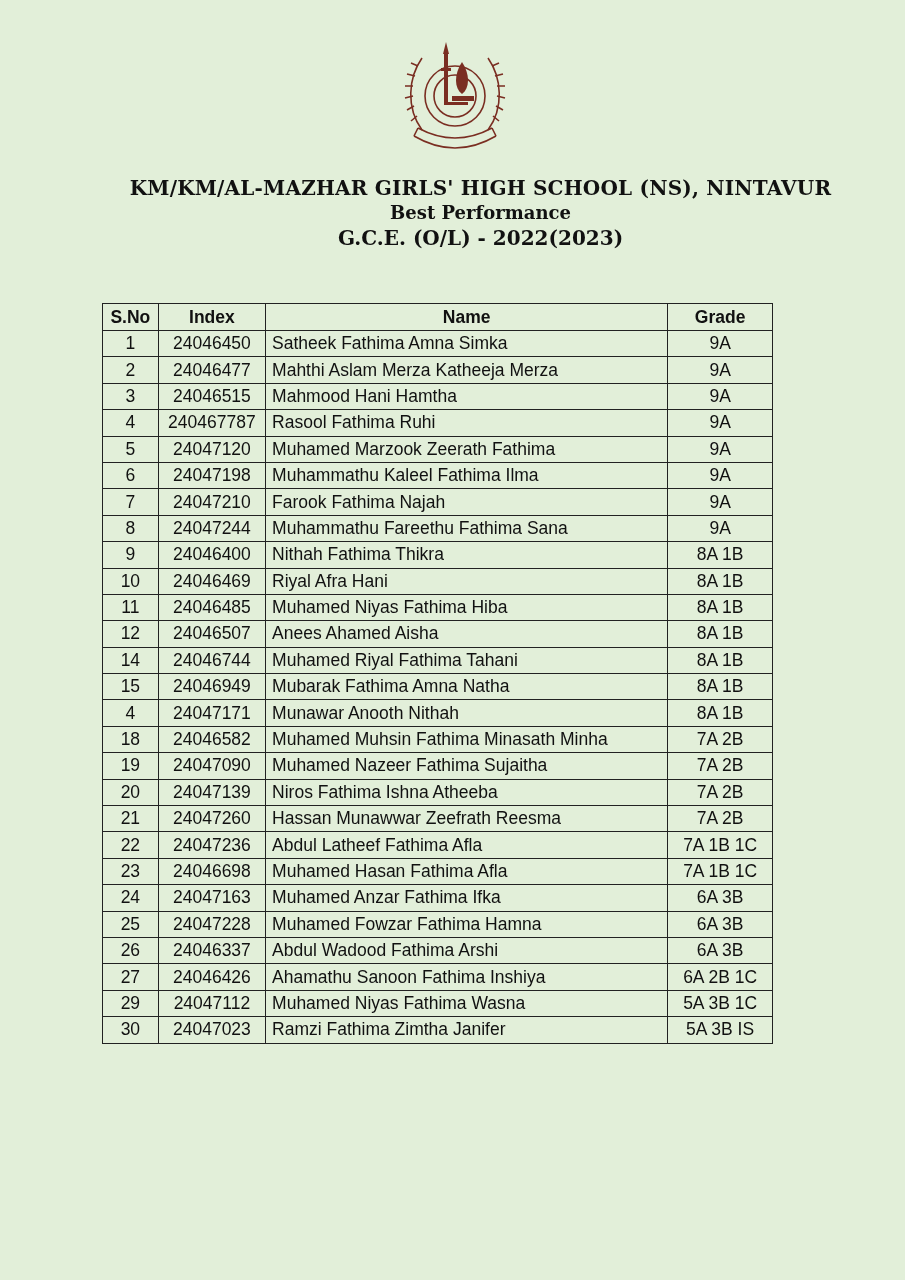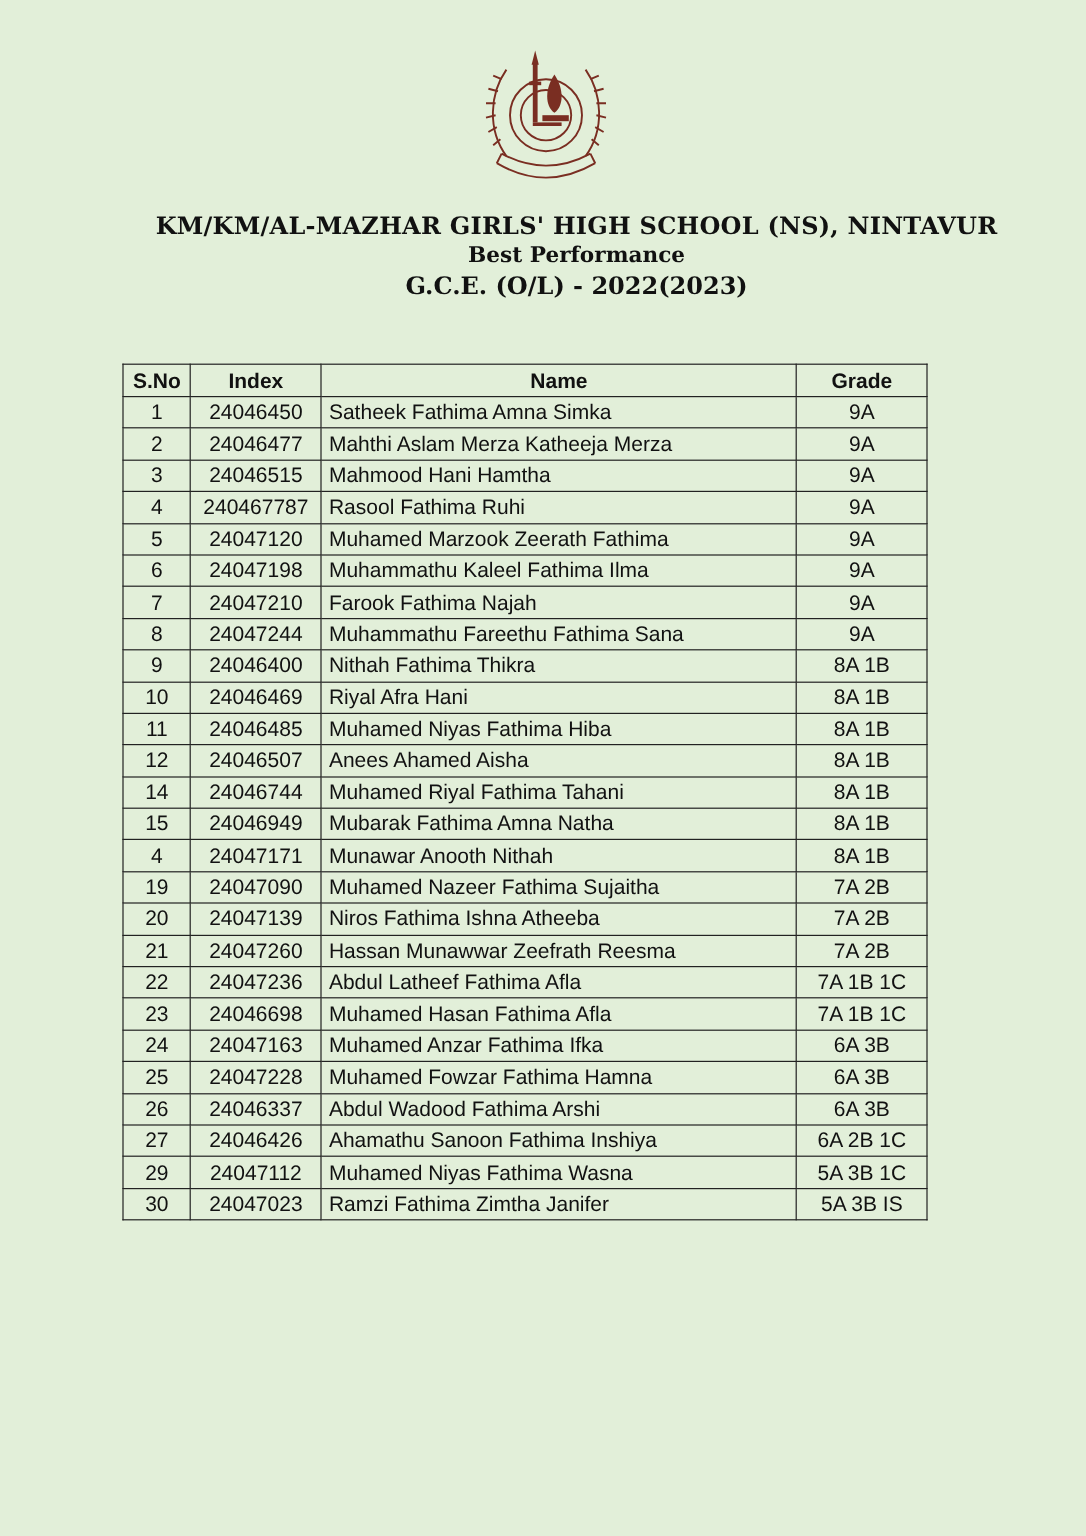--- a/index.html
+++ b/index.html
@@ -181,20 +181,26 @@
         <td class="name">Mubarak Fathima Amna Natha</td>
         <td class="grade">8A 1B</td>
       </tr>
       <tr>
         <td class="sno">4</td>
         <td class="idx">24047171</td>
         <td class="name">Munawar Anooth Nithah</td>
         <td class="grade">8A 1B</td>
       </tr>
       <tr>
+        <td class="sno">18</td>
+        <td class="idx">24046582</td>
+        <td class="name">Muhamed Muhsin Fathima Minasath Minha</td>
+        <td class="grade">7A 2B</td>
+      </tr>
+      <tr>
         <td class="sno">19</td>
         <td class="idx">24047090</td>
         <td class="name">Muhamed Nazeer Fathima Sujaitha</td>
         <td class="grade">7A 2B</td>
       </tr>
       <tr>
         <td class="sno">20</td>
         <td class="idx">24047139</td>
         <td class="name">Niros Fathima Ishna Atheeba</td>
         <td class="grade">7A 2B</td>

